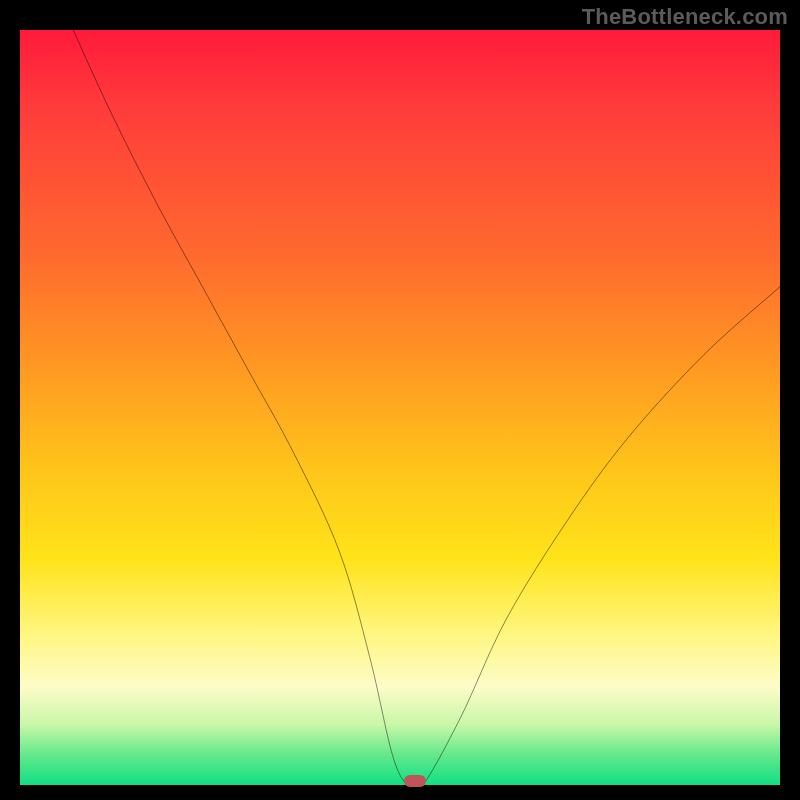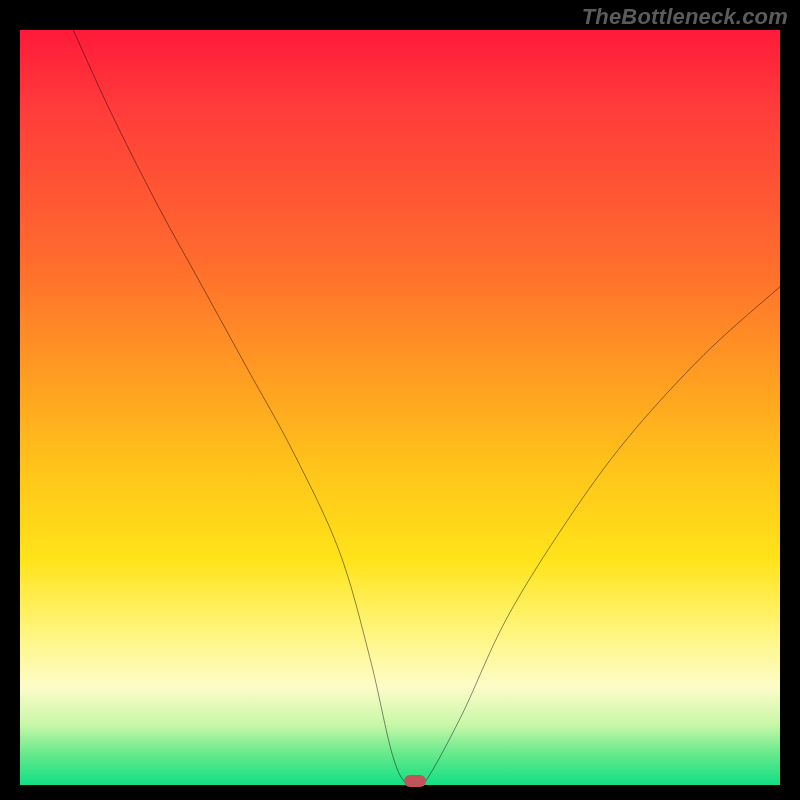--- a/index.html
+++ b/index.html
@@ -9,21 +9,20 @@
     height: 800px;
     background: #000;
     overflow: hidden;
     font-family: Arial, Helvetica, sans-serif;
   }
   .frame {
     position: relative;
     width: 800px;
     height: 800px;
     background: #000;
-    font-style: italic;
   }
   .watermark {
     position: absolute;
     top: 4px;
     right: 12px;
     color: #5b5b5b;
     font-size: 22px;
     font-weight: 600;
     letter-spacing: 0.2px;
     pointer-events: none;

